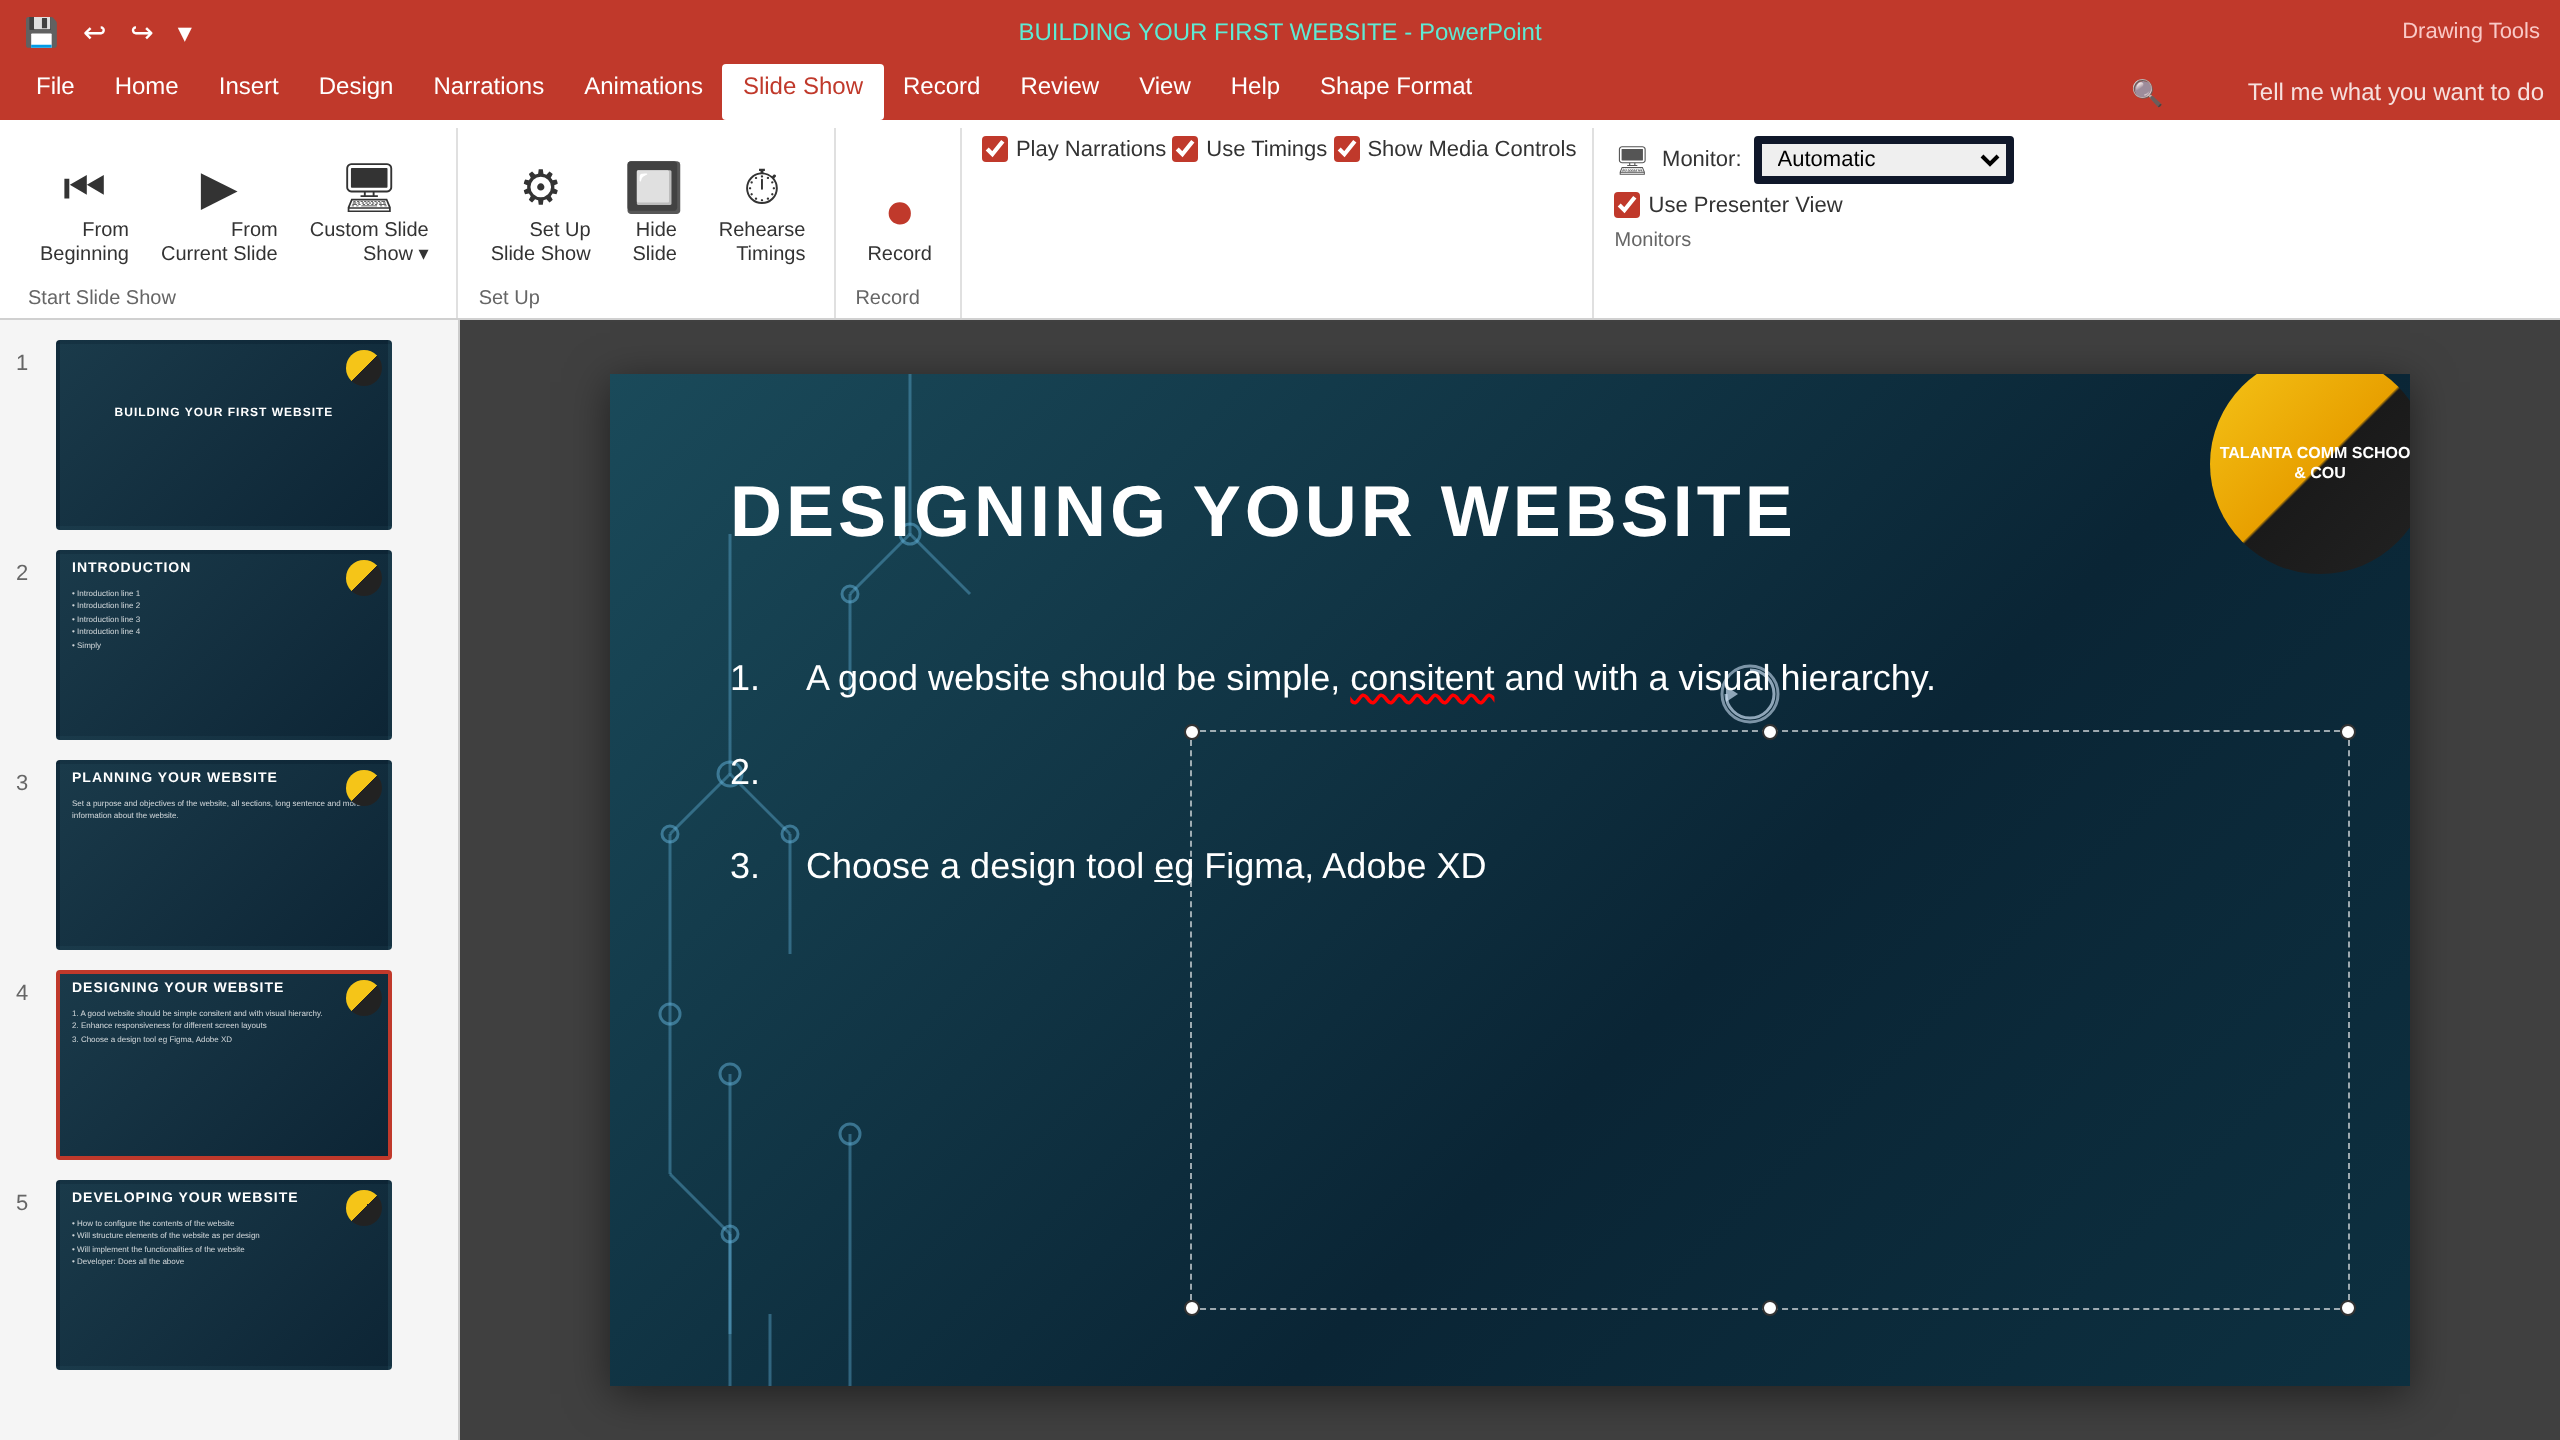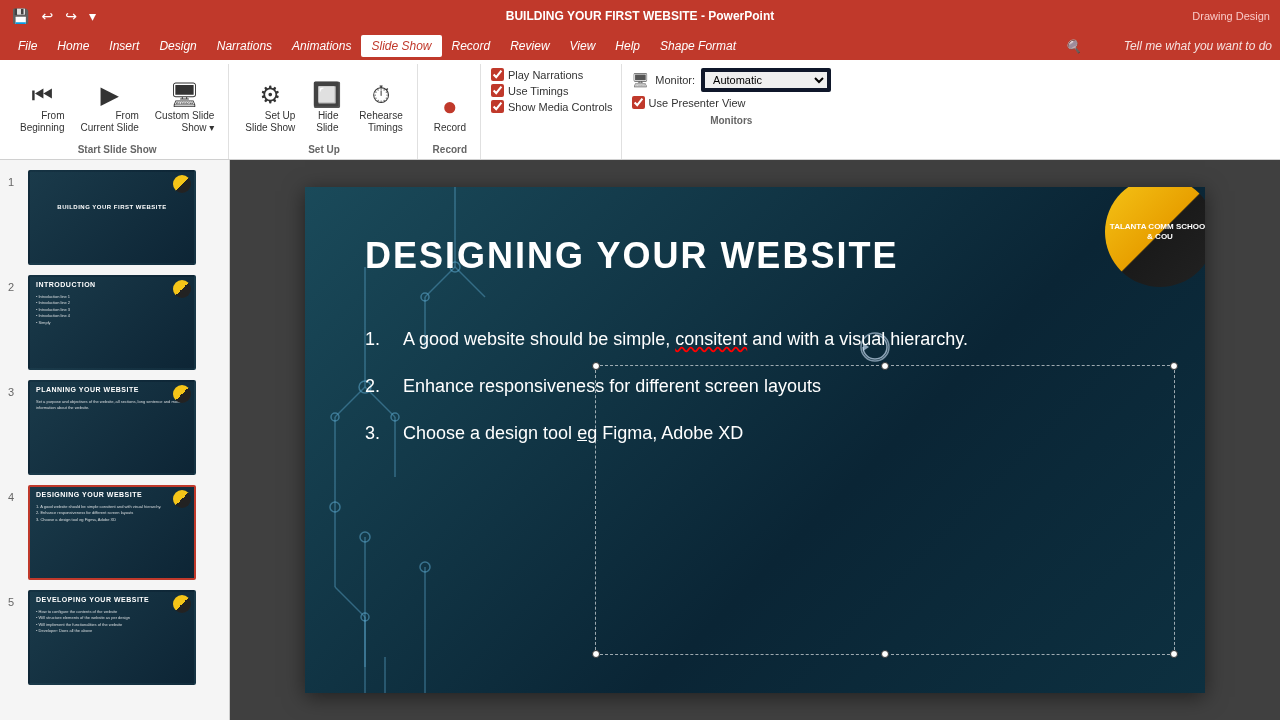--- a/index.html
+++ b/index.html
@@ -9,32 +9,30 @@
     .title-bar {
       height: 32px;
       background: #c0392b;
       display: flex;
       align-items: center;
       justify-content: space-between;
       padding: 0 10px;
       color: white;
       font-size: 12px;
     }
-    .title-bar-center { position: absolute; left: 50%; transform: translateX(-50%); color: #ffffff; font-size: 12px; font-weight: bold; }
+    .title-bar-center { position: absolute; left: 50%; transform: translateX(-50%); color: #5eead4; font-size: 12px; }
     .title-bar-tools { color: #f9c9c7; font-size: 11px; }
     .title-bar-left { display: flex; align-items: center; gap: 8px; }
 
     
     .menu-bar {
       height: 28px;
       background: #c0392b;
       display: flex;
-      align-items: center;
       padding: 0 8px;
-      font-style: italic;
     }
     .menu-item {
       color: white;
       font-size: 12px;
       padding: 4px 10px;
       cursor: pointer;
       border-radius: 2px;
     }
     .menu-item.active { background: white; color: #c0392b; }
 
@@ -65,42 +63,41 @@
     .ribbon-group-items {
       display: flex;
       align-items: flex-end;
       gap: 4px;
       flex: 1;
       padding-bottom: 4px;
     }
     .ribbon-group-label {
       font-size: 10px;
       color: #666;
-      text-align: center;
+      text-align: left;
       width: 100%;
       padding: 2px 0 4px;
-      font-weight: bold;
     }
     .ribbon-btn {
       display: flex;
       flex-direction: column;
       align-items: center;
       cursor: pointer;
       padding: 4px 6px;
       border-radius: 3px;
       min-width: 44px;
       font-size: 11px;
       color: #333;
       gap: 3px;
     }
     .ribbon-btn .btn-icon { font-size: 24px; line-height: 1; }
     .ribbon-btn .btn-label { font-size: 10px; text-align: right; line-height: 1.2; }
     .checkbox-group {
       display: flex;
-      flex-direction: column;
+      flex-direction: row;
       gap: 3px;
       padding: 4px 0;
       justify-content: center;
     }
     .checkbox-item {
       display: flex;
       align-items: center;
       gap: 4px;
       font-size: 11px;
       color: #333;
@@ -301,21 +298,21 @@
 <body>
 
 <div class="title-bar">
   <div class="title-bar-left">
     <span class="qat-icon">💾</span>
     <span class="qat-icon">↩</span>
     <span class="qat-icon">↪</span>
     <span class="qat-icon">▾</span>
   </div>
   <span class="title-bar-center">BUILDING YOUR FIRST WEBSITE - PowerPoint</span>
-  <span class="title-bar-tools">Drawing Design</span>
+  <span class="title-bar-tools">Drawing Tools</span>
 </div>
 
 <div class="menu-bar">
   <div class="menu-item">File</div>
   <div class="menu-item">Home</div>
   <div class="menu-item">Insert</div>
   <div class="menu-item">Design</div>
   <div class="menu-item">Narrations</div>
   <div class="menu-item">Animations</div>
   <div class="menu-item active">Slide Show</div>
@@ -537,21 +534,20 @@
 
       <div class="slide-title">DESIGNING YOUR WEBSITE</div>
 
       <div class="slide-body">
         <div class="slide-bullet">
           <span class="bullet-num">1.</span>
           <span>A good website should be simple, <span class="underline-red">consitent</span> and with a visual hierarchy.</span>
         </div>
         <div class="slide-bullet">
           <span class="bullet-num">2.</span>
-          <span>Enhance responsiveness for different screen layouts</span>
         </div>
         <div class="slide-bullet">
           <span class="bullet-num">3.</span>
           <span>Choose a design tool <span style="text-decoration:underline">eg</span> Figma, Adobe XD</span>
         </div>
       </div>
     </div>
   </div>
 </div>
 

